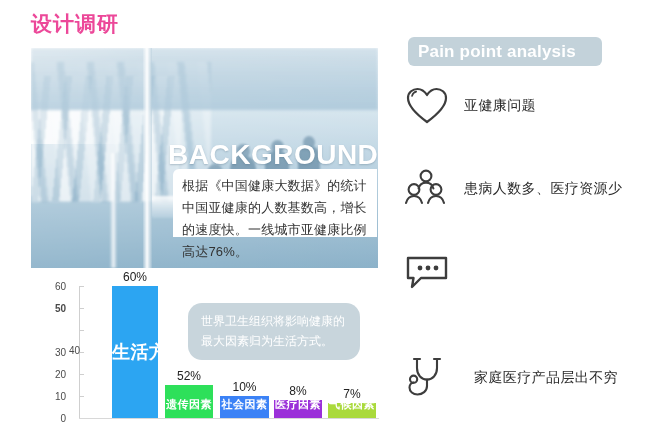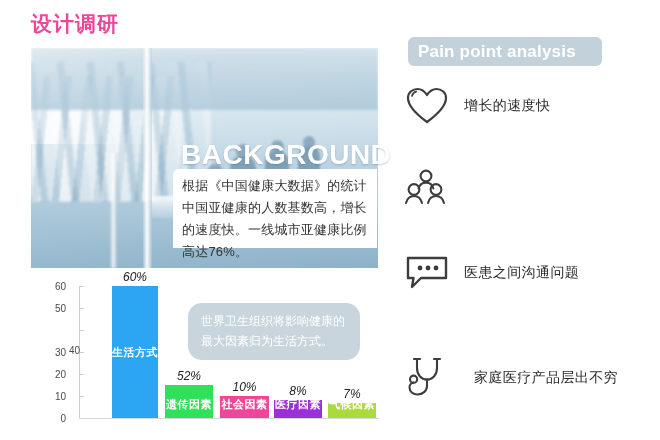--- a/index.html
+++ b/index.html
@@ -115,37 +115,37 @@
     filter: blur(1.2px);
     opacity: .9;
   }
   .ph-tint {
     background: linear-gradient(160deg, rgba(210,232,244,.36), rgba(120,160,190,.22));
     mix-blend-mode: screen;
   }
 
   #background-heading {
     position: absolute;
-    left: 181px;
+    left: 168px;
     top: 139px;
     font-size: 28px;
     font-weight: bold;
     color: #ffffff;
     letter-spacing: .5px;
     text-shadow: 0 1px 2px rgba(80,110,130,.35);
     white-space: nowrap;
     z-index: 4;
   }
 
   #background-textbox {
     position: absolute;
     left: 173px;
     top: 169px;
     width: 204px;
-    height: 79px;
+    height: 68px;
     background: #ffffff;
     border-radius: 6px 0 0 0;
     z-index: 5;
     padding: 6px 8px 0 9px;
     box-sizing: border-box;
   }
   #background-textbox p {
     margin: 0;
     font-size: 13px;
     line-height: 22px;
@@ -206,39 +206,38 @@
     width: 300px;
   }
   .bar-value {
     position: absolute;
     width: 100%;
     text-align: center;
     font-size: 12px;
     color: #222;
     top: -16px;
     font-weight: normal;
-    font-style: italic;
   }
   .bar-label {
     position: absolute;
     left: 0;
     bottom: 6px;
     width: 100%;
     text-align: center;
     font-size: 11px;
     color: #ffffff;
     font-weight: bold;
     white-space: nowrap;
     letter-spacing: .5px;
   }
   .bar-label.centered {
     bottom: auto;
     top: 50%;
     transform: translateY(-50%);
-    font-size: 11px;
+    font-size: 18px;
   }
 
   #chart-callout {
     position: absolute;
     left: 188px;
     top: 303px;
     width: 172px;
     padding: 8px 12px 9px 13px;
     box-sizing: border-box;
     background: #c8d5dc;
@@ -340,35 +339,35 @@
   <div id="ytick-container">
       <div class="ytick" style="top: 140px; left: 0px;">0</div>
       <div class="ytick" style="top: 118px; left: 0px;">10</div>
       <div class="ytick-mark" style="top: 118px;"></div>
       <div class="ytick" style="top: 96px; left: 0px;">20</div>
       <div class="ytick-mark" style="top: 96px;"></div>
       <div class="ytick" style="top: 74px; left: 0px;">30</div>
       <div class="ytick-mark" style="top: 74px;"></div>
       <div class="ytick" style="top: 52px; left: 14px; margin-top: 20px;">40</div>
       <div class="ytick-mark" style="top: 52px;"></div>
-      <div class="ytick" style="top: 30px; left: 0px;">50</div>
+      <div class="ytick" style="top: 30px; left: 0px; font-weight: bold;">50</div>
       <div class="ytick-mark" style="top: 30px;"></div>
       <div class="ytick" style="top: 8px; left: 0px;">60</div>
       <div class="ytick-mark" style="top: 8px;"></div>
     </div>
   <div class="bars-area" id="bars-area">
       <div class="bar" style="left: 32px; width: 46px; height: 132px; background: rgb(44, 165, 242);">
         <div class="bar-value">60%</div>
         <div class="bar-label centered" style="color: rgb(255, 255, 255);">生活方式</div>
       </div>
       <div class="bar" style="left: 85px; width: 48px; height: 33px; background: rgb(46, 224, 90);">
         <div class="bar-value">52%</div>
         <div class="bar-label" style="color: rgb(255, 255, 255);">遗传因素</div>
       </div>
-      <div class="bar" style="left: 140px; width: 49px; height: 22px; background: #ec4899;">
+      <div class="bar" style="left: 140px; width: 49px; height: 22px; background: #3b82f6;">
         <div class="bar-value">10%</div>
         <div class="bar-label" style="color: rgb(255, 255, 255);">社会因素</div>
       </div>
       <div class="bar" style="left: 194px; width: 48px; height: 17.6px; background: rgb(155, 48, 217);">
         <div class="bar-value">8%</div>
         <div class="bar-label" style="color: rgb(255, 255, 255);">医疗因素</div>
       </div>
       <div class="bar" style="left: 248px; width: 48px; height: 15.4px; background: rgb(170, 218, 60);">
         <div class="bar-value">7%</div>
         <div class="bar-label" style="color: rgb(255, 255, 255);">气候因素</div>
@@ -382,46 +381,46 @@
 
 <div id="pain-pill">Pain point analysis</div>
 
 <div class="pain-item" id="pain-item-0">
   <span class="pain-icon">
     <svg width="42" height="38" viewBox="0 0 42 38" fill="none" stroke="#3d3d3d" stroke-width="2.2" stroke-linejoin="round" stroke-linecap="round">
       <path d="M21 35 C 6 24, 2 16, 2 11 C 2 5, 7 2, 11.5 2 C 15.5 2, 19 5, 21 8 C 23 5, 26.5 2, 30.5 2 C 35 2, 40 5, 40 11 C 40 16, 36 24, 21 35 Z"></path>
       <path d="M6 9 C 6.6 6.6, 8.2 5, 10.2 4.6" stroke-width="1.6"></path>
     </svg>
   </span>
-  <span class="pain-text">增长的速度快</span>
+  <span class="pain-text">亚健康问题</span>
 </div>
 
 <div class="pain-item" id="pain-item-1">
   <span class="pain-icon">
     <svg width="44" height="40" viewBox="0 0 44 40" fill="none" stroke="#3d3d3d" stroke-width="2.1" stroke-linejoin="round" stroke-linecap="round">
       <circle cx="21" cy="7" r="5.4"></circle>
       <path d="M13.6 19.5 C 14.6 15.6, 17.5 13.6, 21 13.6 C 24.5 13.6, 27.4 15.6, 28.4 19.5"></path>
       <circle cx="9" cy="20.5" r="5.4"></circle>
       <path d="M1 34 C 2.2 29.4, 5.2 27, 9 27 C 12.8 27, 15.8 29.4, 17 34"></path>
       <circle cx="31" cy="20.5" r="5.4"></circle>
       <path d="M23 34 C 24.2 29.4, 27.2 27, 31 27 C 34.8 27, 37.8 29.4, 39 34"></path>
     </svg>
   </span>
+  <span class="pain-text">患病人数多、医疗资源少</span>
 </div>
 
 <div class="pain-item" id="pain-item-2">
   <span class="pain-icon">
     <svg width="44" height="38" viewBox="0 0 44 38" fill="none" stroke="#3d3d3d" stroke-width="2.4" stroke-linejoin="round" stroke-linecap="round">
       <path d="M3 4 H 41 V 24 H 16 L 7 33 L 8.5 24 H 3 Z"></path>
       <circle cx="15" cy="14" r="2.4" fill="#3d3d3d" stroke="none"></circle>
       <circle cx="23" cy="14" r="2.4" fill="#3d3d3d" stroke="none"></circle>
       <circle cx="31" cy="14" r="2.4" fill="#3d3d3d" stroke="none"></circle>
     </svg>
   </span>
-  <span class="pain-text">医患之间沟通问题</span>
 </div>
 
 <div class="pain-item" id="pain-item-3">
   <span class="pain-icon">
     <svg width="44" height="44" viewBox="0 0 44 44" fill="none" stroke="#3d3d3d" stroke-width="2.1" stroke-linejoin="round" stroke-linecap="round">
       <path d="M12 3 V 12 C 12 19.2, 16.6 23.6, 22 23.6 C 27.4 23.6, 32 19.2, 32 12 V 3"></path>
       <path d="M9 3 H 15"></path>
       <path d="M29 3 H 35"></path>
       <path d="M22 23.6 V 30"></path>
       <path d="M22 30 C 22 35, 17.5 38.5, 12.5 38.5 C 8 38.5, 4.5 35.6, 4.5 31.6 C 4.5 28.6, 6.4 26.6, 8.6 26.6"></path>

